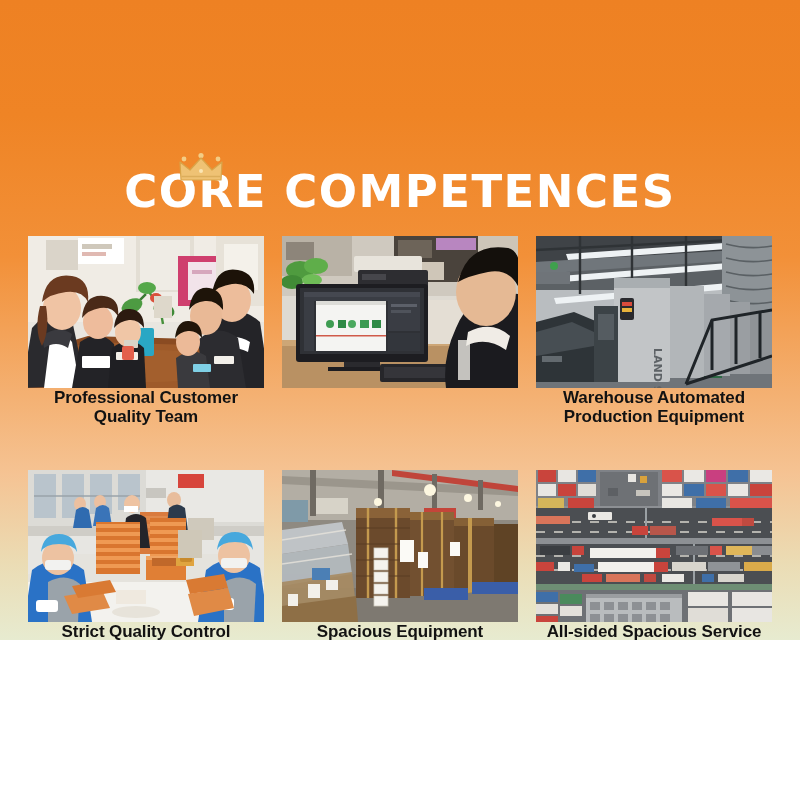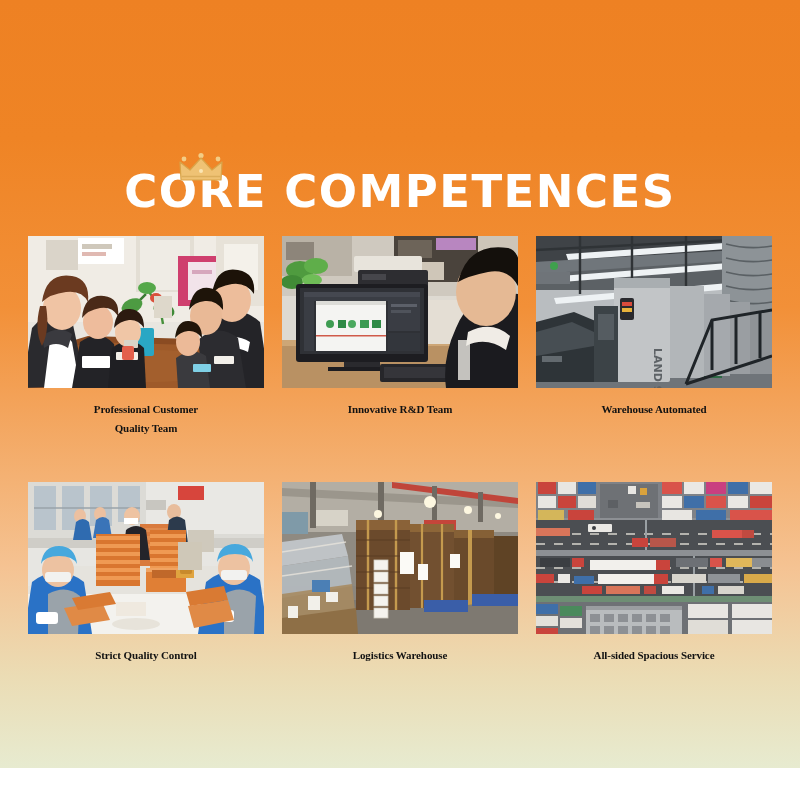--- a/index.html
+++ b/index.html
@@ -8,21 +8,21 @@
   }
   body {
     width: 800px;
     height: 800px;
     overflow: hidden;
     font-family: "Liberation Sans", sans-serif;
   }
   #banner {
     position: relative;
     width: 800px;
-    height: 768px;
+    height: 640px;
     background: linear-gradient(to bottom,
         #ee8123 0%,
         #ef8425 18%,
         #f29038 40%,
         #f5c393 74%,
         #ebdcb4 88%,
         #e7ebd0 100%);
     box-sizing: border-box;
   }
 
@@ -77,26 +77,26 @@
     height: 152px;
     overflow: hidden;
     background: #cfcfcf;
   }
   .photo svg {
     display: block;
     width: 236px;
     height: 152px;
   }
   .caption {
-    margin-top: 12px;
+    margin-top: 0;
     text-align: center;
     color: #121212;
-    font-family: Liberation Serif, serif;
+    font-family: Liberation Sans, sans-serif;
     font-weight: bold;
-    font-size: 11px;
+    font-size: 17px;
     line-height: 19px;
     letter-spacing: -0.1px;
   }
   .caption .ln {
     display: block;
   }
 </style>
 </head>
 <body>
 
@@ -255,23 +255,20 @@
             <rect x="98" y="128" width="74" height="18" rx="2" fill="#26262a"></rect>
             <rect x="102" y="131" width="66" height="11" fill="#35353a"></rect>
 
             <path d="M236 152 L236 58 q-46 -6 -62 34 q-14 30 -10 60 Z" fill="#1b1b1f"></path>
             <ellipse cx="204" cy="56" rx="30" ry="34" fill="#e5b994"></ellipse>
             <path d="M176 46 q10 -40 50 -34 q16 4 10 38 q-10 -18 -30 -14 q-20 4 -30 10 Z" fill="#14100c"></path>
             <path d="M186 96 q24 -12 42 4 l-4 14 q-20 -14 -40 -4 Z" fill="#f0ece6"></path>
             <rect x="176" y="104" width="12" height="40" fill="#efece6" opacity="0.8"></rect>
           </svg>
         </div>
-        <div class="caption">
-          <span class="ln">Innovative R&amp;D Team</span>
-        </div>
       </div>
 
       <div class="cell">
         <div class="photo">
           <svg viewBox="0 0 236 152" preserveAspectRatio="none">
             <rect width="236" height="152" fill="#b9bdc0"></rect>
             <rect x="0" y="0" width="236" height="54" fill="#5c6165"></rect>
             <path d="M0 0 L236 0 L236 12 L0 26 Z" fill="#3f4347"></path>
             <path d="M0 26 L236 12 L236 22 L0 38 Z" fill="#70767b"></path>
             <g fill="#eef2f4">
@@ -324,20 +321,21 @@
               <path d="M176 84 L176 134"></path>
               <path d="M200 80 L200 128"></path>
               <path d="M224 76 L224 122"></path>
             </g>
             <rect x="0" y="36" width="34" height="12" fill="#6f7479"></rect>
             <circle cx="18" cy="30" r="4" fill="#3fa04d"></circle>
           </svg>
         </div>
         <div class="caption">
           <span class="ln">Warehouse Automated</span>
+          <span class="ln">Production Equipment</span>
         </div>
       </div>
     </div>
 
     <div class="row row-2">
 
       <div class="cell">
         <div class="photo">
           <svg viewBox="0 0 236 152" preserveAspectRatio="none">
             <rect width="236" height="152" fill="#e7e6e2"></rect>
@@ -524,21 +522,21 @@
               <rect x="92" y="102" width="14" height="10"></rect>
               <rect x="92" y="114" width="14" height="10"></rect>
               <rect x="92" y="126" width="14" height="10"></rect>
             </g>
             <rect x="118" y="70" width="14" height="22" fill="#fbfaf6"></rect>
             <rect x="136" y="82" width="10" height="16" fill="#fbfaf6"></rect>
             <rect x="168" y="72" width="10" height="14" fill="#fbfaf6"></rect>
           </svg>
         </div>
         <div class="caption">
-          <span class="ln">Logistics Warehouse</span>
+          <span class="ln">Spacious Equipment</span>
         </div>
       </div>
 
       <div class="cell">
         <div class="photo">
           <svg viewBox="0 0 236 152" preserveAspectRatio="none">
             <rect width="236" height="152" fill="#8d9094"></rect>
 
             <rect x="0" y="0" width="236" height="36" fill="#7f8287"></rect>
             <g>

